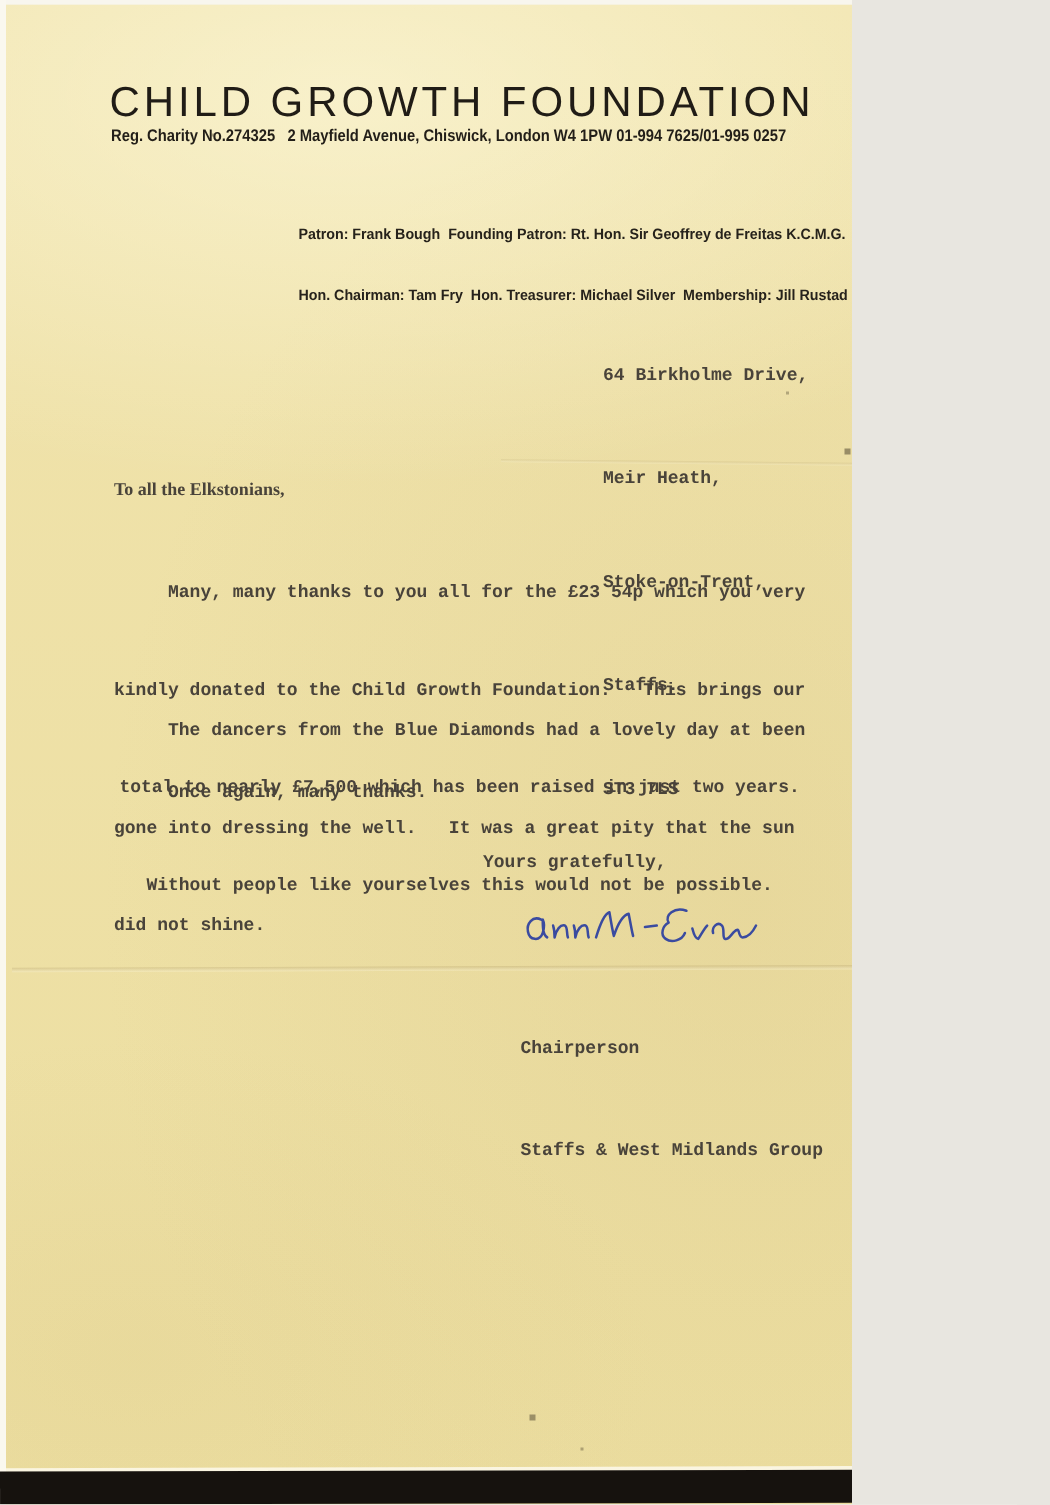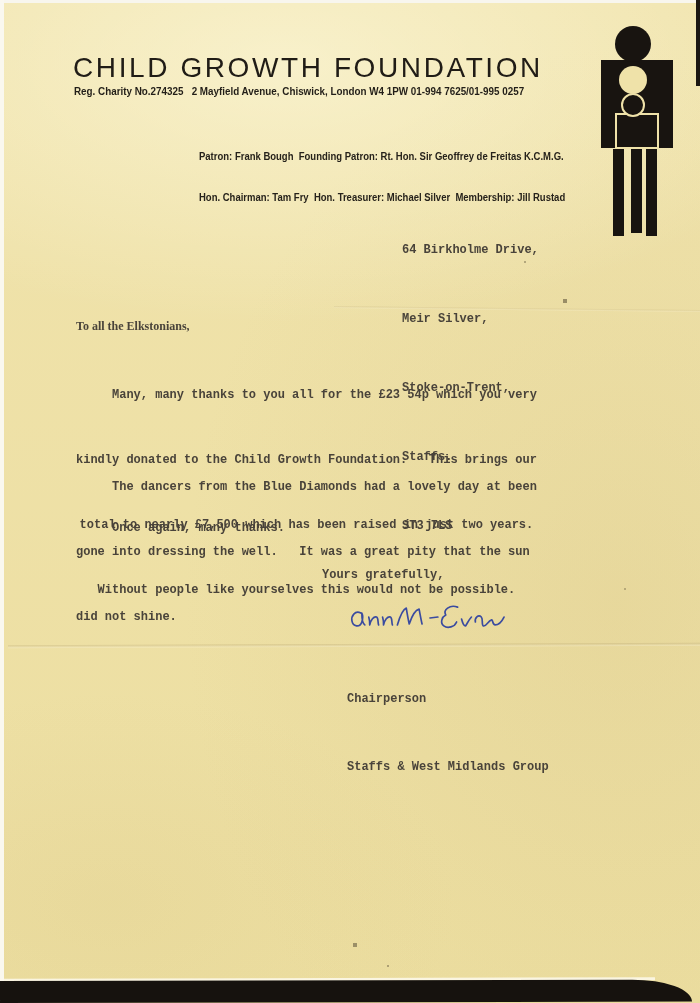--- a/index.html
+++ b/index.html
@@ -1,17 +1,17 @@
 <!DOCTYPE html>
 <html><head>
 <meta charset="utf-8">
 <style>
   html,body{margin:0;padding:0;background:#e8e6e0;}
   .page{
-    position:relative; width:700px; height:1003px; overflow:hidden;
+    position:relative; width:568px; height:1003px; overflow:hidden;
     background:#f6f4ec;
     font-family:"Liberation Sans", sans-serif;
   }
   .paper{
     position:absolute; left:4px; top:3px; right:0; bottom:0;
     background:
       radial-gradient(ellipse 900px 420px at 40% 6%, rgba(255,252,228,0.55), rgba(255,252,228,0) 62%),
       radial-gradient(ellipse 620px 800px at 88% 60%, rgba(205,183,120,0.20), rgba(205,183,120,0) 70%),
       radial-gradient(ellipse 500px 300px at 15% 90%, rgba(214,193,130,0.18), rgba(214,193,130,0) 70%),
       linear-gradient(#f0e3ac, #ecdea0);
@@ -103,21 +103,21 @@
       <rect x="47" y="124" width="11" height="87" fill="#181410"></rect>
       <rect x="32" y="124" width="11" height="84" fill="#181410"></rect>
       <circle cx="34" cy="55" r="14" fill="#efe2a9"></circle>
       <rect x="17" y="89" width="42" height="34" fill="#181410" stroke="#efe2a9" stroke-width="2"></rect>
       <circle cx="34" cy="80" r="11" fill="#181410" stroke="#efe2a9" stroke-width="2"></circle>
       <circle cx="34" cy="19" r="18" fill="#181410"></circle>
     </svg>
 
     <div class="tw addr">
       <div>64 Birkholme Drive,</div>
-      <div>Meir Silver,</div>
+      <div>Meir Heath,</div>
       <div>Stoke-on-Trent,</div>
       <div>Staffs.</div>
       <div>ST3 7LS</div>
     </div>
 
     <div class="tw salutation">To all the Elkstonians,</div>
 
     <div class="tw p1">
       <div>     Many, many thanks to you all for the £23 54p which you very</div>
       <div>kindly donated to the Child Growth Foundation.   This brings our</div>

